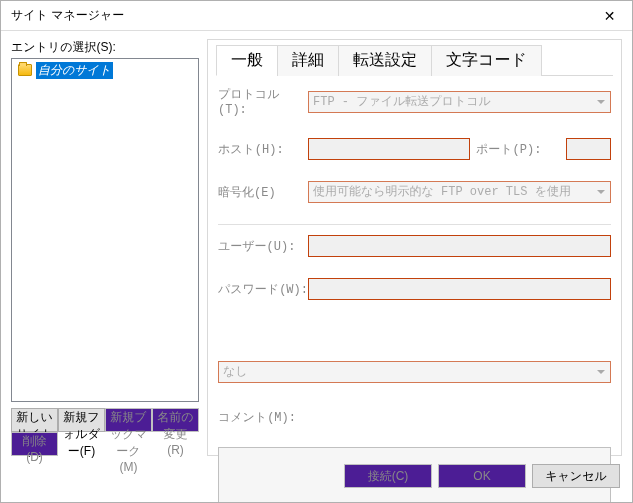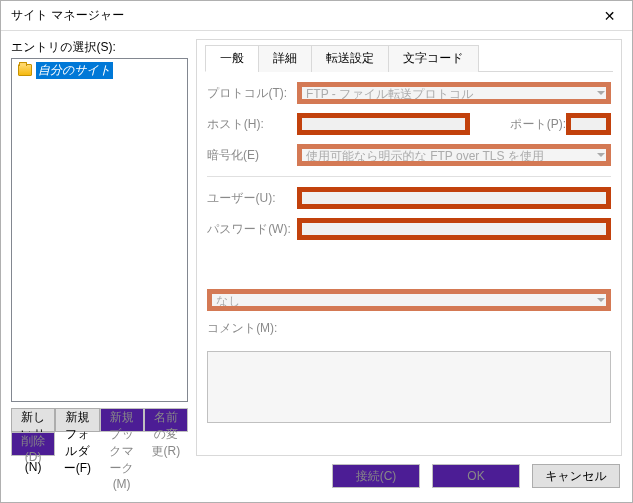--- a/index.html
+++ b/index.html
@@ -84,52 +84,52 @@
     padding:4px 8px 8px 8px;
     display:flex; flex-direction:column;
   }
   .tabs { display:flex; border-bottom:1px solid #d9d9d9; position:relative;}
   .tab {
     padding:4px 14px;
     border:1px solid #d9d9d9;
     border-bottom:none;
     background:#f7f7f7;
     margin-right:-1px;
-    font-size:12px;
+    font-size:16px;
     position:relative; top:1px;
   }
   .tab.active { background:#fff; border-bottom:1px solid #fff;}
   .form { padding:10px 2px 0 2px; flex:1;}
-  .row { display:flex; align-items:center; margin-bottom:9px; min-height:22px;}
+  .row { display:flex; align-items:center; margin-bottom:21px; min-height:22px;font-family:Liberation Mono, monospace;}
   .row label { width:90px; color:#000;}
   .row label.disabled { color:#8a8a8a;}
   select.combo, input.tf {
-    height:22px; border:5px solid #c2410c; background:#f0f0f0;
+    height:22px; border:1px solid #c2410c; background:#f0f0f0;
     font:inherit; padding:0 4px;
   }
   select.combo { appearance:none; padding-right:18px; background:
     linear-gradient(#e8e8e8,#e8e8e8);
     position:relative;}
   .combo-wrap{ position:relative; flex:1;}
   .combo-wrap:after{
     content:""; position:absolute; right:6px; top:9px;
     border:4px solid transparent; border-top-color:#555;
   }
   .combo-wrap.disabled:after{ border-top-color:#aaa;}
   select.combo.disabled, input.tf:disabled { color:#888; background:#f0f0f0;}
   .sep { border-top:1px solid #e0e0e0; margin:10px 0;}
-  .port-lbl{ width:55px; margin-left:6px; color:#000;text-align:right;}
+  .port-lbl{ width:55px; margin-left:6px; color:#000;}
   textarea.comment{
     width:100%; height:72px; resize:none;
     border:1px solid #c0c0c0; background:#f6f6f6; font:inherit;
   }
   .footer{
     height:40px;
     display:flex; justify-content:flex-end; align-items:center;
-    gap:12px; padding:0 12px;
+    gap:6px; padding:0 12px;
     border-top: none;
   }
   .footer button.std{ width:88px;}
   .bg-combo{ width:70px;}
 </style>
 </head>
 <body>
 
 <div class="titlebar">
   <span>サイト マネージャー</span>
@@ -196,21 +196,21 @@
         <input class="tf" type="password" disabled="" style="flex: 1 1 0%;">
       </div>
       <div style="height:40px"></div>
       <div class="row">
         <div class="combo-wrap disabled bg-combo">
           <select class="combo disabled" disabled="" style="width:100%">
             <option>なし</option>
           </select>
         </div>
       </div>
-      <div class="row" style="align-items:flex-start">
+      <div class="row" style="align-items:flex-end">
         <label class="disabled" style="width:auto">コメント(M):</label>
       </div>
       <textarea class="comment" disabled="" style=""></textarea>
     </div>
   </div>
 </div>
 
 <div class="footer">
   <button class="std" disabled="">接続(C)</button>
   <button class="std" disabled="">OK</button>

